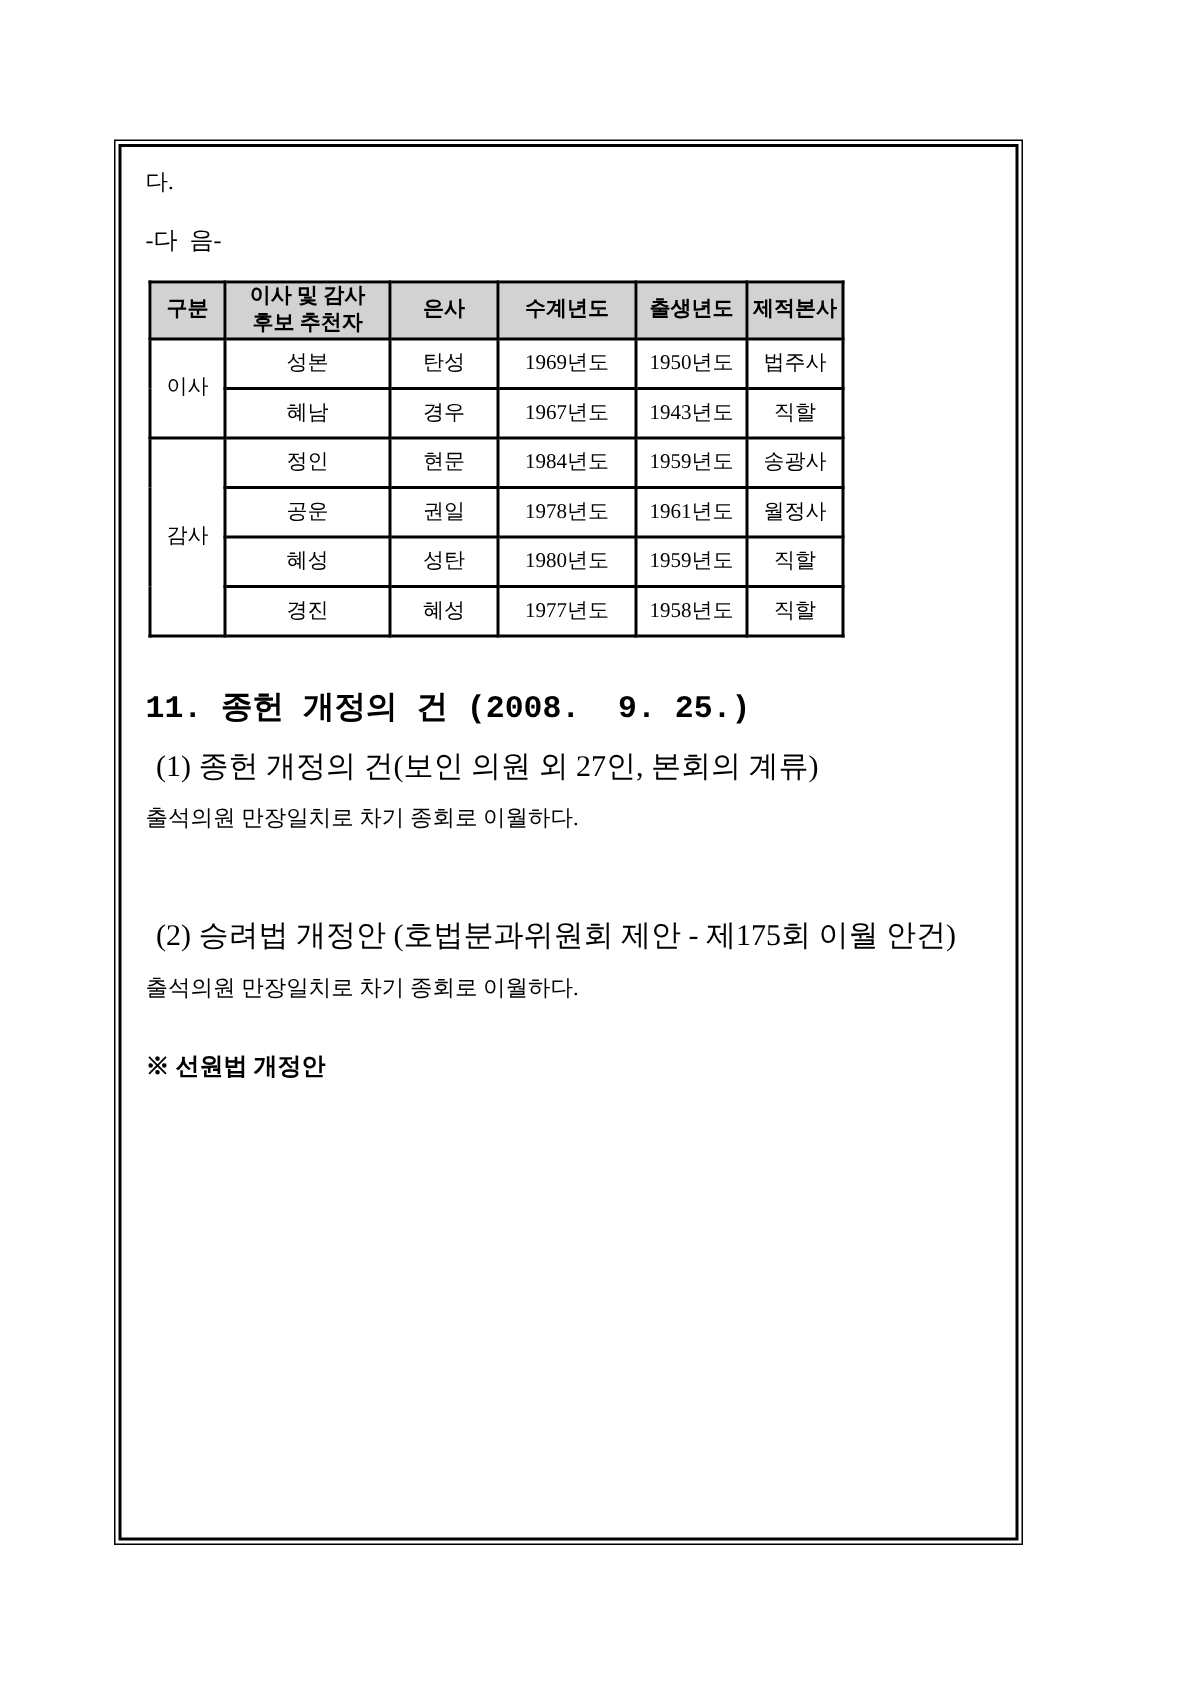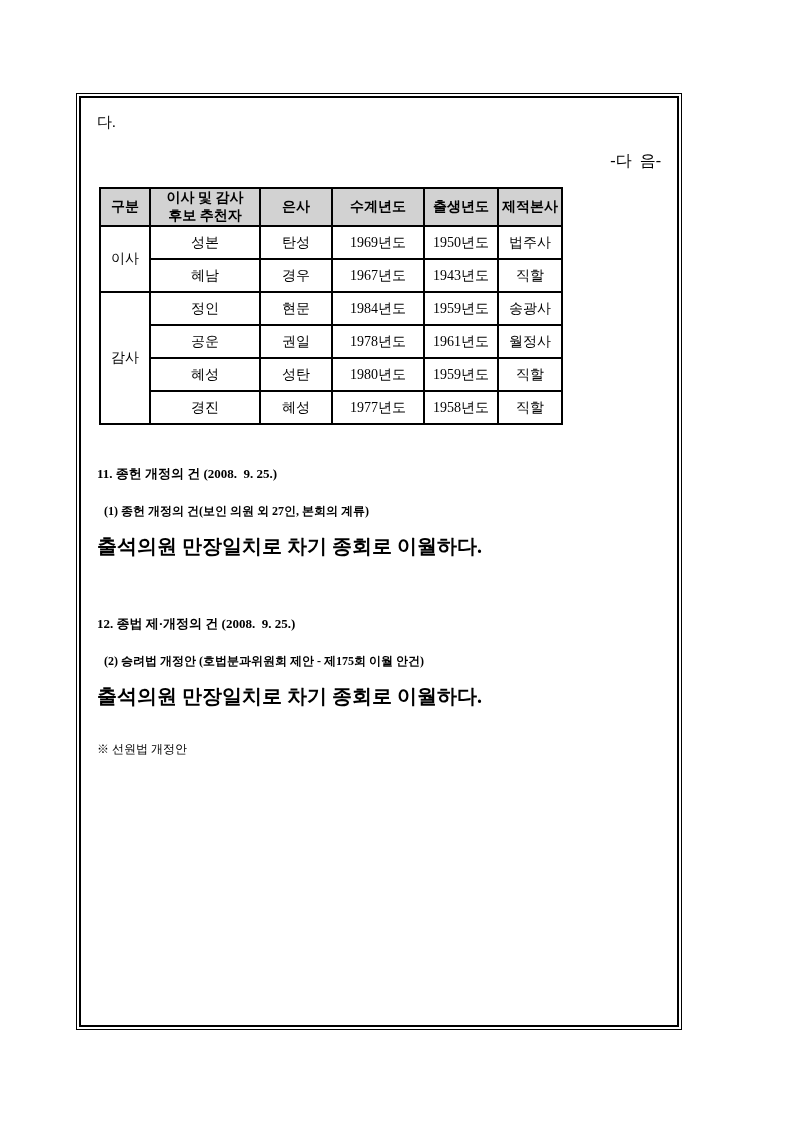--- a/index.html
+++ b/index.html
@@ -44,21 +44,21 @@
 
   .intro-line {
     margin: 0 0 17px 0;
     font-size: 15px;
     line-height: 22px;
   }
   .subtitle-line {
     margin: 0 0 15px 0;
     font-size: 16px;
     line-height: 22px;
-    text-align: right;
+    text-align: left;
   }
 
   
   table.candidates {
     border-collapse: collapse;
     table-layout: fixed;
     margin: 0 0 0 2px;
     width: 462px;
   }
   table.candidates th,
@@ -77,43 +77,44 @@
     background: var(--header-bg, #d2d2d2);
     font-weight: bold;
     white-space: pre-line;
   }
   table.candidates td { font-weight: normal; white-space: nowrap; }
 
   .after-table { height: 38px; }
 
   .section-title {
     margin: 0 0 15px 0;
-    font-size: 13px;
+    font-size: 21px;
     font-weight: bold;
     line-height: 22px;
+    font-family: Liberation Mono, monospace;
   }
   .item { margin: 0 0 34px 0; }
   .item-heading {
     margin: 0 0 13px 0;
     padding-left: 7px;
-    font-size: 12px;
-    font-weight: bold;
+    font-size: 20px;
+    font-weight: normal;
     line-height: 22px;
   }
   .item-body {
     margin: 0;
-    font-size: 20px;
-    font-weight: bold;
+    font-size: 15px;
+    font-weight: normal;
     line-height: 22px;
   }
   .section-gap { height: 22px; }
   .footnote {
     margin: 2px 0 0 0;
-    font-size: 12px;
-    font-weight: normal;
+    font-size: 16px;
+    font-weight: bold;
     line-height: 16px;
   }
 </style>
 </head>
 <body>
 
 <div class="page-frame">
   <div class="page-frame-inner">
     <div class="page-content">
 
@@ -195,21 +196,20 @@
         <p class="section-title doc-text">11. 종헌 개정의 건 (2008.  9. 25.)</p>
         <div class="item">
           <p class="item-heading doc-text">(1) 종헌 개정의 건(보인 의원 외 27인, 본회의 계류)</p>
           <p class="item-body doc-text">출석의원 만장일치로 차기 종회로 이월하다.</p>
         </div>
       </div>
 
       <div class="section-gap"></div>
 
       <div>
-        <p class="section-title doc-text">12. 종법 제·개정의 건 (2008.  9. 25.)</p>
         <div class="item">
           <p class="item-heading doc-text">(2) 승려법 개정안 (호법분과위원회 제안 - 제175회 이월 안건)</p>
           <p class="item-body doc-text">출석의원 만장일치로 차기 종회로 이월하다.</p>
         </div>
       </div>
 
       <p class="footnote doc-text">※ 선원법 개정안</p>
 
     </div>
   </div>

